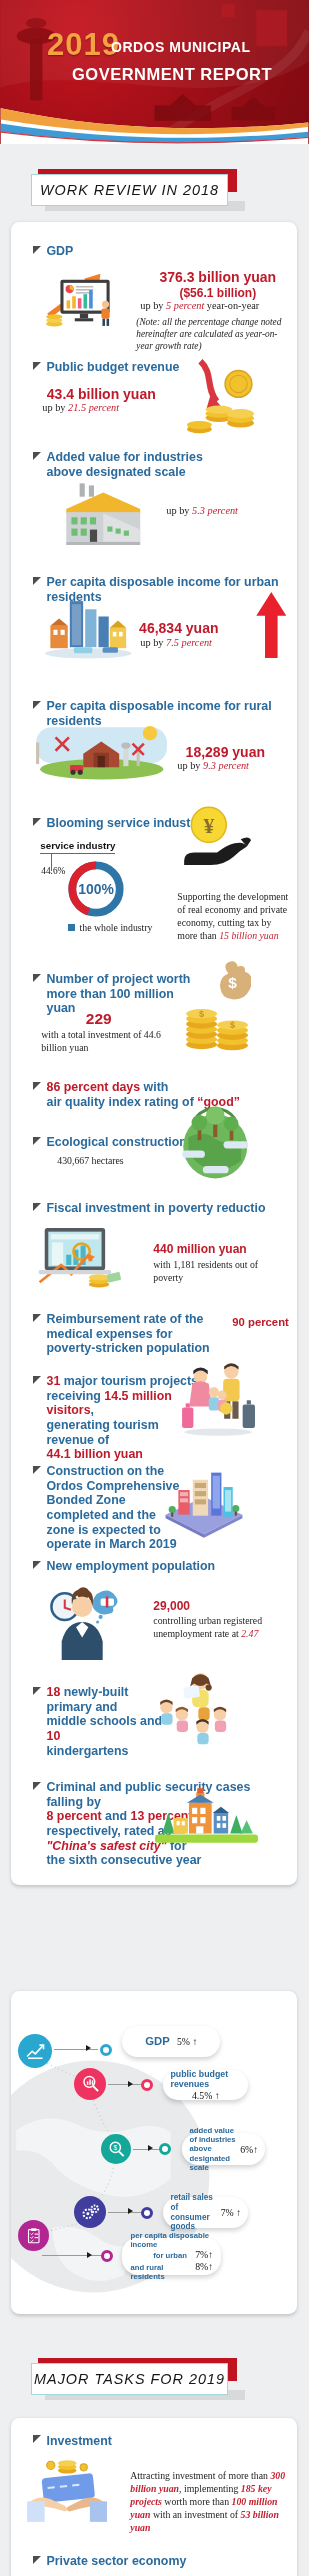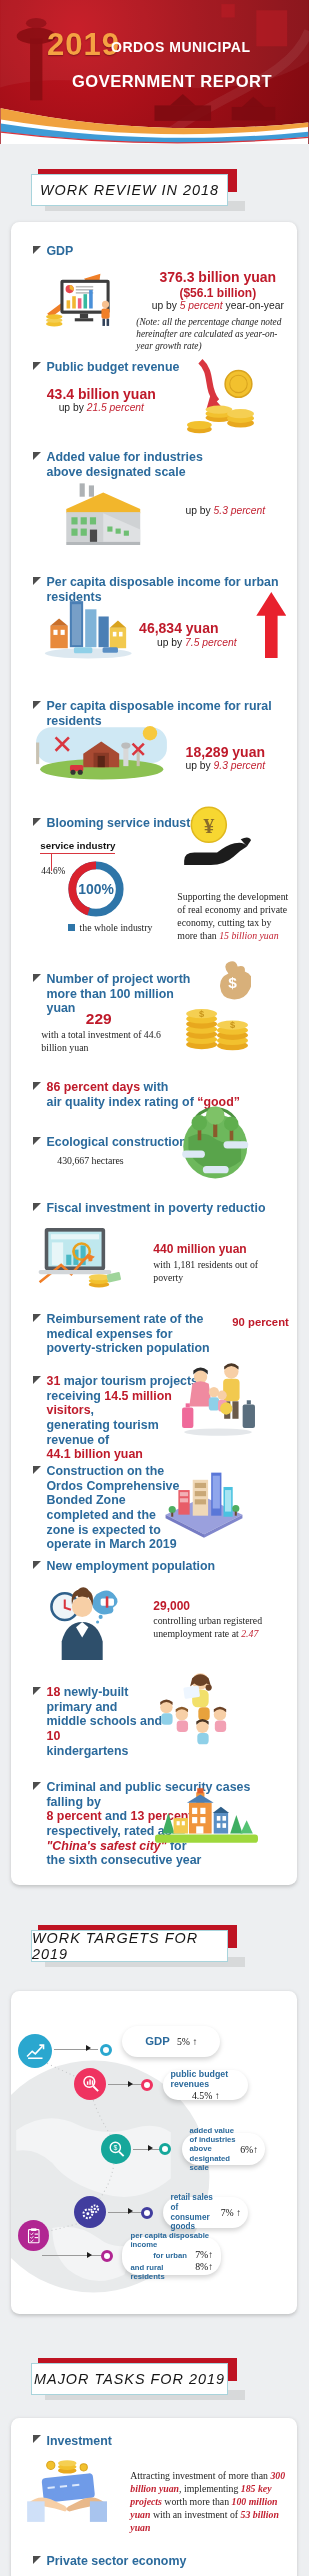--- a/index.html
+++ b/index.html
@@ -4,40 +4,40 @@
 <style>
   html,body{margin:0;padding:0;background:#e9ebec;}
   .page{position:relative;width:309px;height:3691px;background:#edeff1;overflow:hidden;
         font-family:"Liberation Sans",sans-serif;}
   
   .hero{position:absolute;left:0;top:0;width:309px;height:144px;
         background:radial-gradient(circle at 25% 20%, #c5141f 0%, #a30f18 45%, #7e0a10 100%);}
   .hero .yr{position:absolute;left:47px;top:27px;font-size:31px;font-weight:bold;color:#f5a243;
         text-shadow:0 1px 1.5px rgba(0,0,0,.35);letter-spacing:1px;}
   .hero .t1{position:absolute;left:111px;top:39px;font-size:14px;font-weight:bold;color:#fff;letter-spacing:0.5px;}
-  .hero .t2{position:absolute;left:72px;top:65px;font-size:16.5px;font-weight:bold;color:#fff;letter-spacing:0.5px;margin-top:7px;}
+  .hero .t2{position:absolute;left:72px;top:65px;font-size:16.5px;font-weight:bold;color:#fff;letter-spacing:0.5px;}
   .hero svg{position:absolute;left:0;bottom:0;}
   
   .sec-head{position:absolute;left:31px;width:196px;height:31px;font-style:italic;}
   .sec-head .bar{position:absolute;left:7.2px;top:-5.2px;width:199px;height:23px;background:#bf1322;}
   .sec-head .shadow{position:absolute;left:14.4px;top:27px;width:200px;height:10.3px;background:#d7d9da;}
   .sec-head .box{position:absolute;left:0;top:0;width:195px;height:30px;background:#fff;
         border:0.5px solid #a8d4dc;display:flex;align-items:center;justify-content:center;
         font-size:14.4px;letter-spacing:1px;color:#161616;}
   
   .card{position:absolute;left:11.3px;width:286px;background:#fff;border-radius:8.2px;
         box-shadow:0 1.5px 3.6px rgba(100,100,100,.30);overflow:hidden;}
   
   .h-row{position:absolute;display:flex;gap:5.2px;align-items:flex-start;}
   .tri{width:0;height:0;border-top:8.8px solid #4d4d4d;border-right:8.8px solid transparent;flex:0 0 auto;margin-top:1.5px;}
   .h-blue{font-size:12.4px;font-weight:bold;color:#2b6a9c;line-height:1.18;}
   .rb{color:#bf1a2a;}
   .amount{position:absolute;font-size:14px;font-weight:bold;color:#bf1a2a;text-align:center;}
   .amount2{position:absolute;font-size:12px;font-weight:bold;color:#bf1a2a;}
-  .upline{position:absolute;font-family:Liberation Sans, sans-serif;font-size:10.3px;color:#1d1d1d;text-align:center;}
+  .upline{position:absolute;font-family:Liberation Serif, serif;font-size:10.3px;color:#1d1d1d;}
   .itr{font-style:italic;color:#c32232;}
   .note{position:absolute;font-family:"Liberation Serif",serif;font-style:italic;font-size:9.3px;color:#222;line-height:1.3;}
   .stext{position:absolute;font-family:"Liberation Serif",serif;font-size:9.8px;color:#1d1d1d;line-height:1.32;}
   .icon{position:absolute;}
   .bigarrow{position:absolute;background:#e8212d;
         clip-path:polygon(50% 0,100% 36%,71% 36%,71% 100%,29% 100%,29% 36%,0 36%);}
   
   .donut-label{position:absolute;font-size:9.8px;font-weight:bold;color:#111;}
   .donut-pct{position:absolute;font-family:"Liberation Serif",serif;font-size:9.3px;color:#111;}
   .legend{position:absolute;display:flex;gap:4.1px;align-items:center;font-family:"Liberation Serif",serif;font-size:9.8px;color:#222;}
@@ -207,21 +207,21 @@
         <ellipse cx="175" cy="46" rx="9" ry="6" fill="#bcbcbc"></ellipse>
       <rect x="48," ;rect="" y="40" width="6" height="42" fill="#c9c2b2"></rect>
       <path d="M38,30 l26,26 M64,30 l-26,26" stroke="#d9363f" stroke-width="5"></path>
       <rect x="196" y="52" width="6" height="34" fill="#c9c2b2"></rect>
       <path d="M188,42 l22,22 M210,42 l-22,22" stroke="#d9363f" stroke-width="5"></path>
       <rect x="66" y="84" width="26" height="12" rx="3" fill="#d9363f"></rect>
         <circle cx="72" cy="98" r="5" fill="#333"></circle>
         <circle cx="86" cy="98" r="5" fill="#333"></circle>
     </svg>
     <div class="amount" style="left:155px;top:522px;width:118px">18,289 yuan</div>
-    <div class="upline" style="left:155px;top:538px;width:118px"><span>up by </span><span class="itr">9.3 percent</span></div>
+    <div class="upline" style="left:166px;top:538px;width:118px"><span>up by </span><span class="itr">9.3 percent</span></div>
 
     <div class="h-row" style="left:22px;top:594px">
       <div class="tri"></div>
       <div class="h-blue">Blooming service industry</div>
     </div>
     <div class="donut-label" style="left:29px;top:618px;border-bottom:1px solid #d9363f;padding-bottom:1.5px">service industry</div>
     <div style="position:absolute;left:40px;top:631px;width:0.5px;height:17.5px;background:#d9363f"></div>
     <div class="donut-pct" style="left:30px;top:644px">44.6%</div>
     <svg class="icon" style="left:52px;top:634px" width="66" height="66" viewBox="0 0 128 128">
       <circle cx="64" cy="64" r="46" fill="none" stroke="#2e75a8" stroke-width="15"></circle>
@@ -459,25 +459,20 @@
       <rect x="120" y="62" width="7" height="9" fill="#fff"></rect>
         <rect x="131" y="62" width="7" height="9" fill="#fff"></rect>
       <rect x="120" y="76" width="7" height="9" fill="#fff"></rect>
         <rect x="131" y="76" width="7" height="9" fill="#fff"></rect>
       <rect x="36" y="66" width="28" height="30" fill="#f2c94e"></rect>
         <rect x="42" y="72" width="6" height="8" fill="#fff"></rect>
         <rect x="52" y="72" width="6" height="8" fill="#fff"></rect>
     </svg>
   </div>
 
-  <div class="sec-head" style="top:1930px">
-    <div class="bar"></div>
-    <div class="shadow"></div>
-    <div class="box">WORK TARGETS FOR 2019</div>
-  </div>
 
   <div class="card" style="top:1991px;height:323px">
     <svg style="position:absolute;left:-36px;top:67px" width="237" height="237" viewBox="0 0 460 460">
       <circle cx="230" cy="230" r="225" fill="#e8eaeb"></circle>
       <path d="M80,140 q60,-40 120,-10 q50,24 110,6 q40,-12 70,8 l0,90 q-60,50 -130,30 q-70,-20 -100,-60 q-30,-30 -70,-24 Z" fill="#f3f4f5"></path>
       <path d="M150,330 q50,-10 90,20 q30,24 70,10 l-20,60 q-60,30 -110,-10 q-30,-30 -30,-80 Z" fill="#f3f4f5"></path>
     </svg>
     <svg style="position:absolute;left:0;top:0" width="286" height="323" viewBox="0 0 556 627">
       <path d="M70,140 C110,160 135,168 150,180 M160,212 C175,255 195,280 205,300 M200,335 C195,375 175,400 160,420 M135,450 C110,458 75,465 55,472" stroke="#c4c6c8" stroke-width="2" stroke-dasharray="2 6" fill="none"></path>
     </svg>

